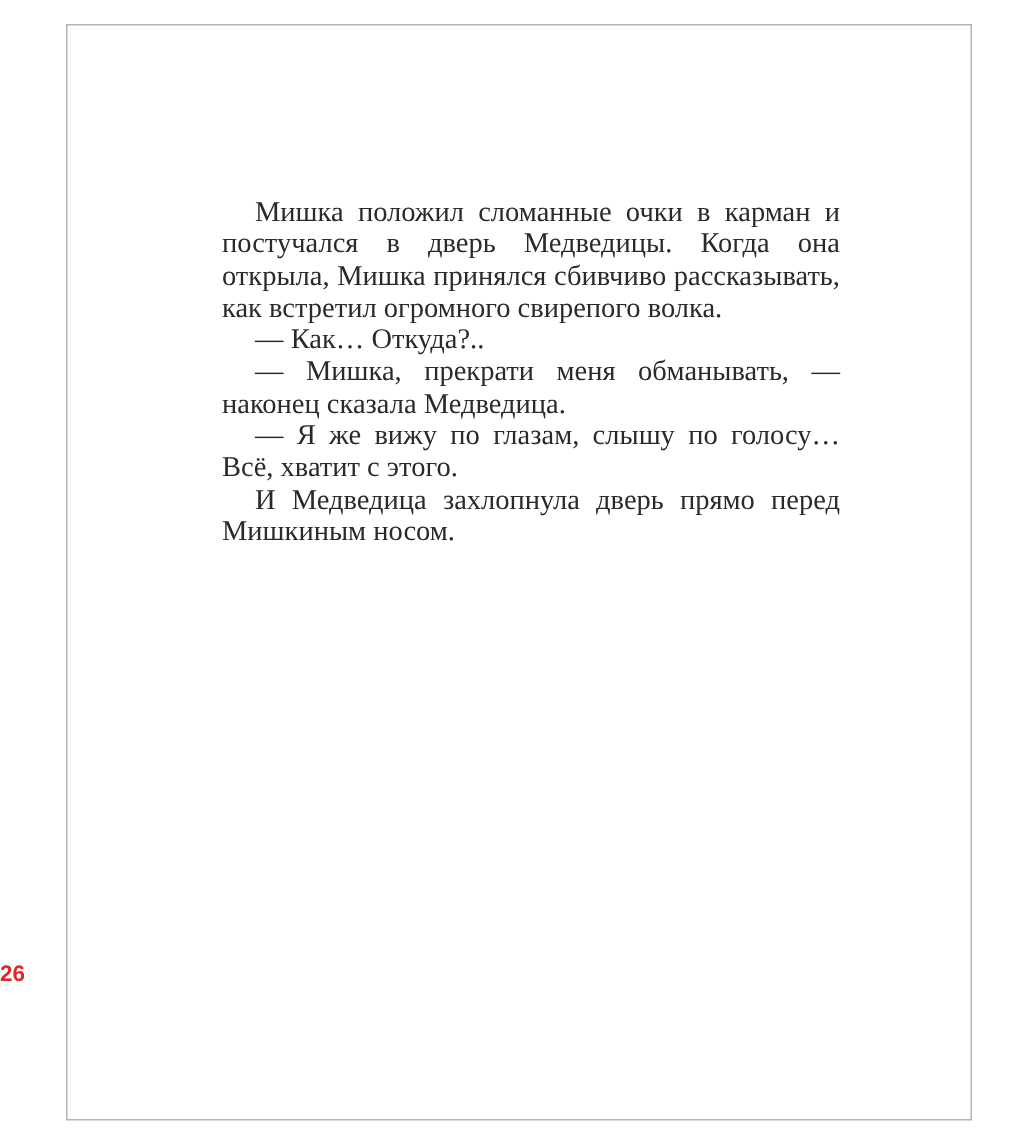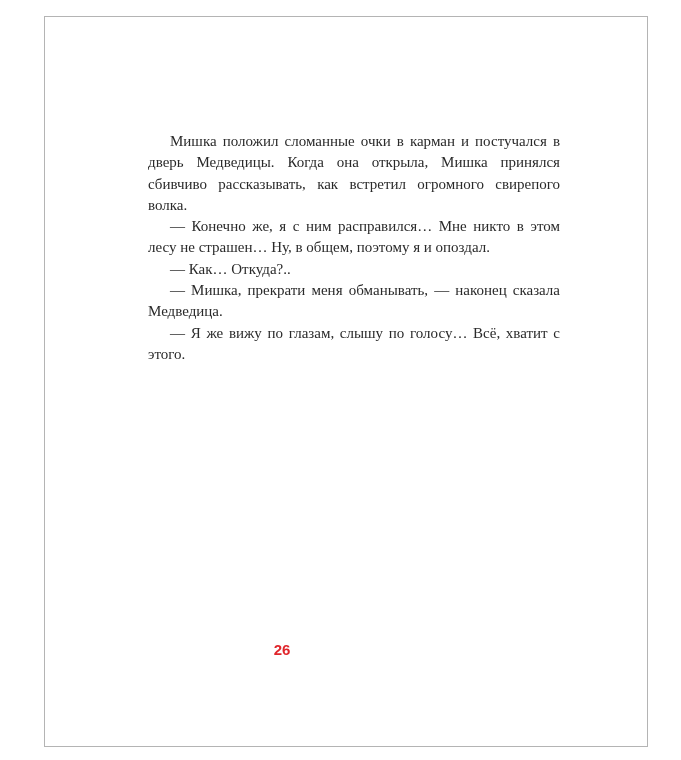--- a/index.html
+++ b/index.html
@@ -4,36 +4,36 @@
 <style>
   html, body { margin: 0; padding: 0; background: #ffffff; }
   body { width: 681px; height: 760px; position: relative; overflow: hidden; }
   .page-frame {
     position: absolute; left: 44px; top: 16px; width: 604px; height: 731px;
     border: 1px solid #b4b4b4; box-sizing: border-box; background: #ffffff;
   }
   .text-block {
     position: absolute; left: 148px; top: 131px; width: 412px;
     font-family: "Liberation Serif", "DejaVu Serif", serif;
-    font-size: 15px; line-height: 21.3px; color: #2a2a2a;
+    font-size: 19px; line-height: 21.3px; color: #2a2a2a;
     text-align: justify;
   }
   .para { margin: 0; text-indent: 22px; text-align-last: left; }
   .page-number {
-    position: absolute; left: 0; width: 564px; top: 641px; text-align: center;
+    position: absolute; left: 0; width: 564px; top: 641px; text-align: left;
     font-family: "Liberation Sans", "DejaVu Sans", sans-serif;
     font-weight: bold; font-size: 15px; color: #e0252b;
   }
 </style>
 </head>
 <body>
 
 <div class="page-frame"></div>
 
 <div class="text-block">
   <p class="para">Мишка положил сломанные очки в карман и постучался в дверь Медведицы. Когда она открыла, Мишка принялся сбивчиво рассказывать, как встретил огромного свирепого волка.</p>
-  <p class="para">— Конечно же, я с ним расправился… Мне никто в этом лесу не страшен… Ну, в общем, поэтому я и опоздал.</p>
   <p class="para">— Как… Откуда?..</p>
   <p class="para">— Мишка, прекрати меня обманывать, — наконец ска­зала Медведица.</p>
   <p class="para">— Я же вижу по глазам, слышу по голосу… Всё, хватит с этого.</p>
+  <p class="para">И Медведица захлопнула дверь прямо перед Мишкиным носом.</p>
 </div>
 
 <div class="page-number">26</div>
 
 </body></html>

